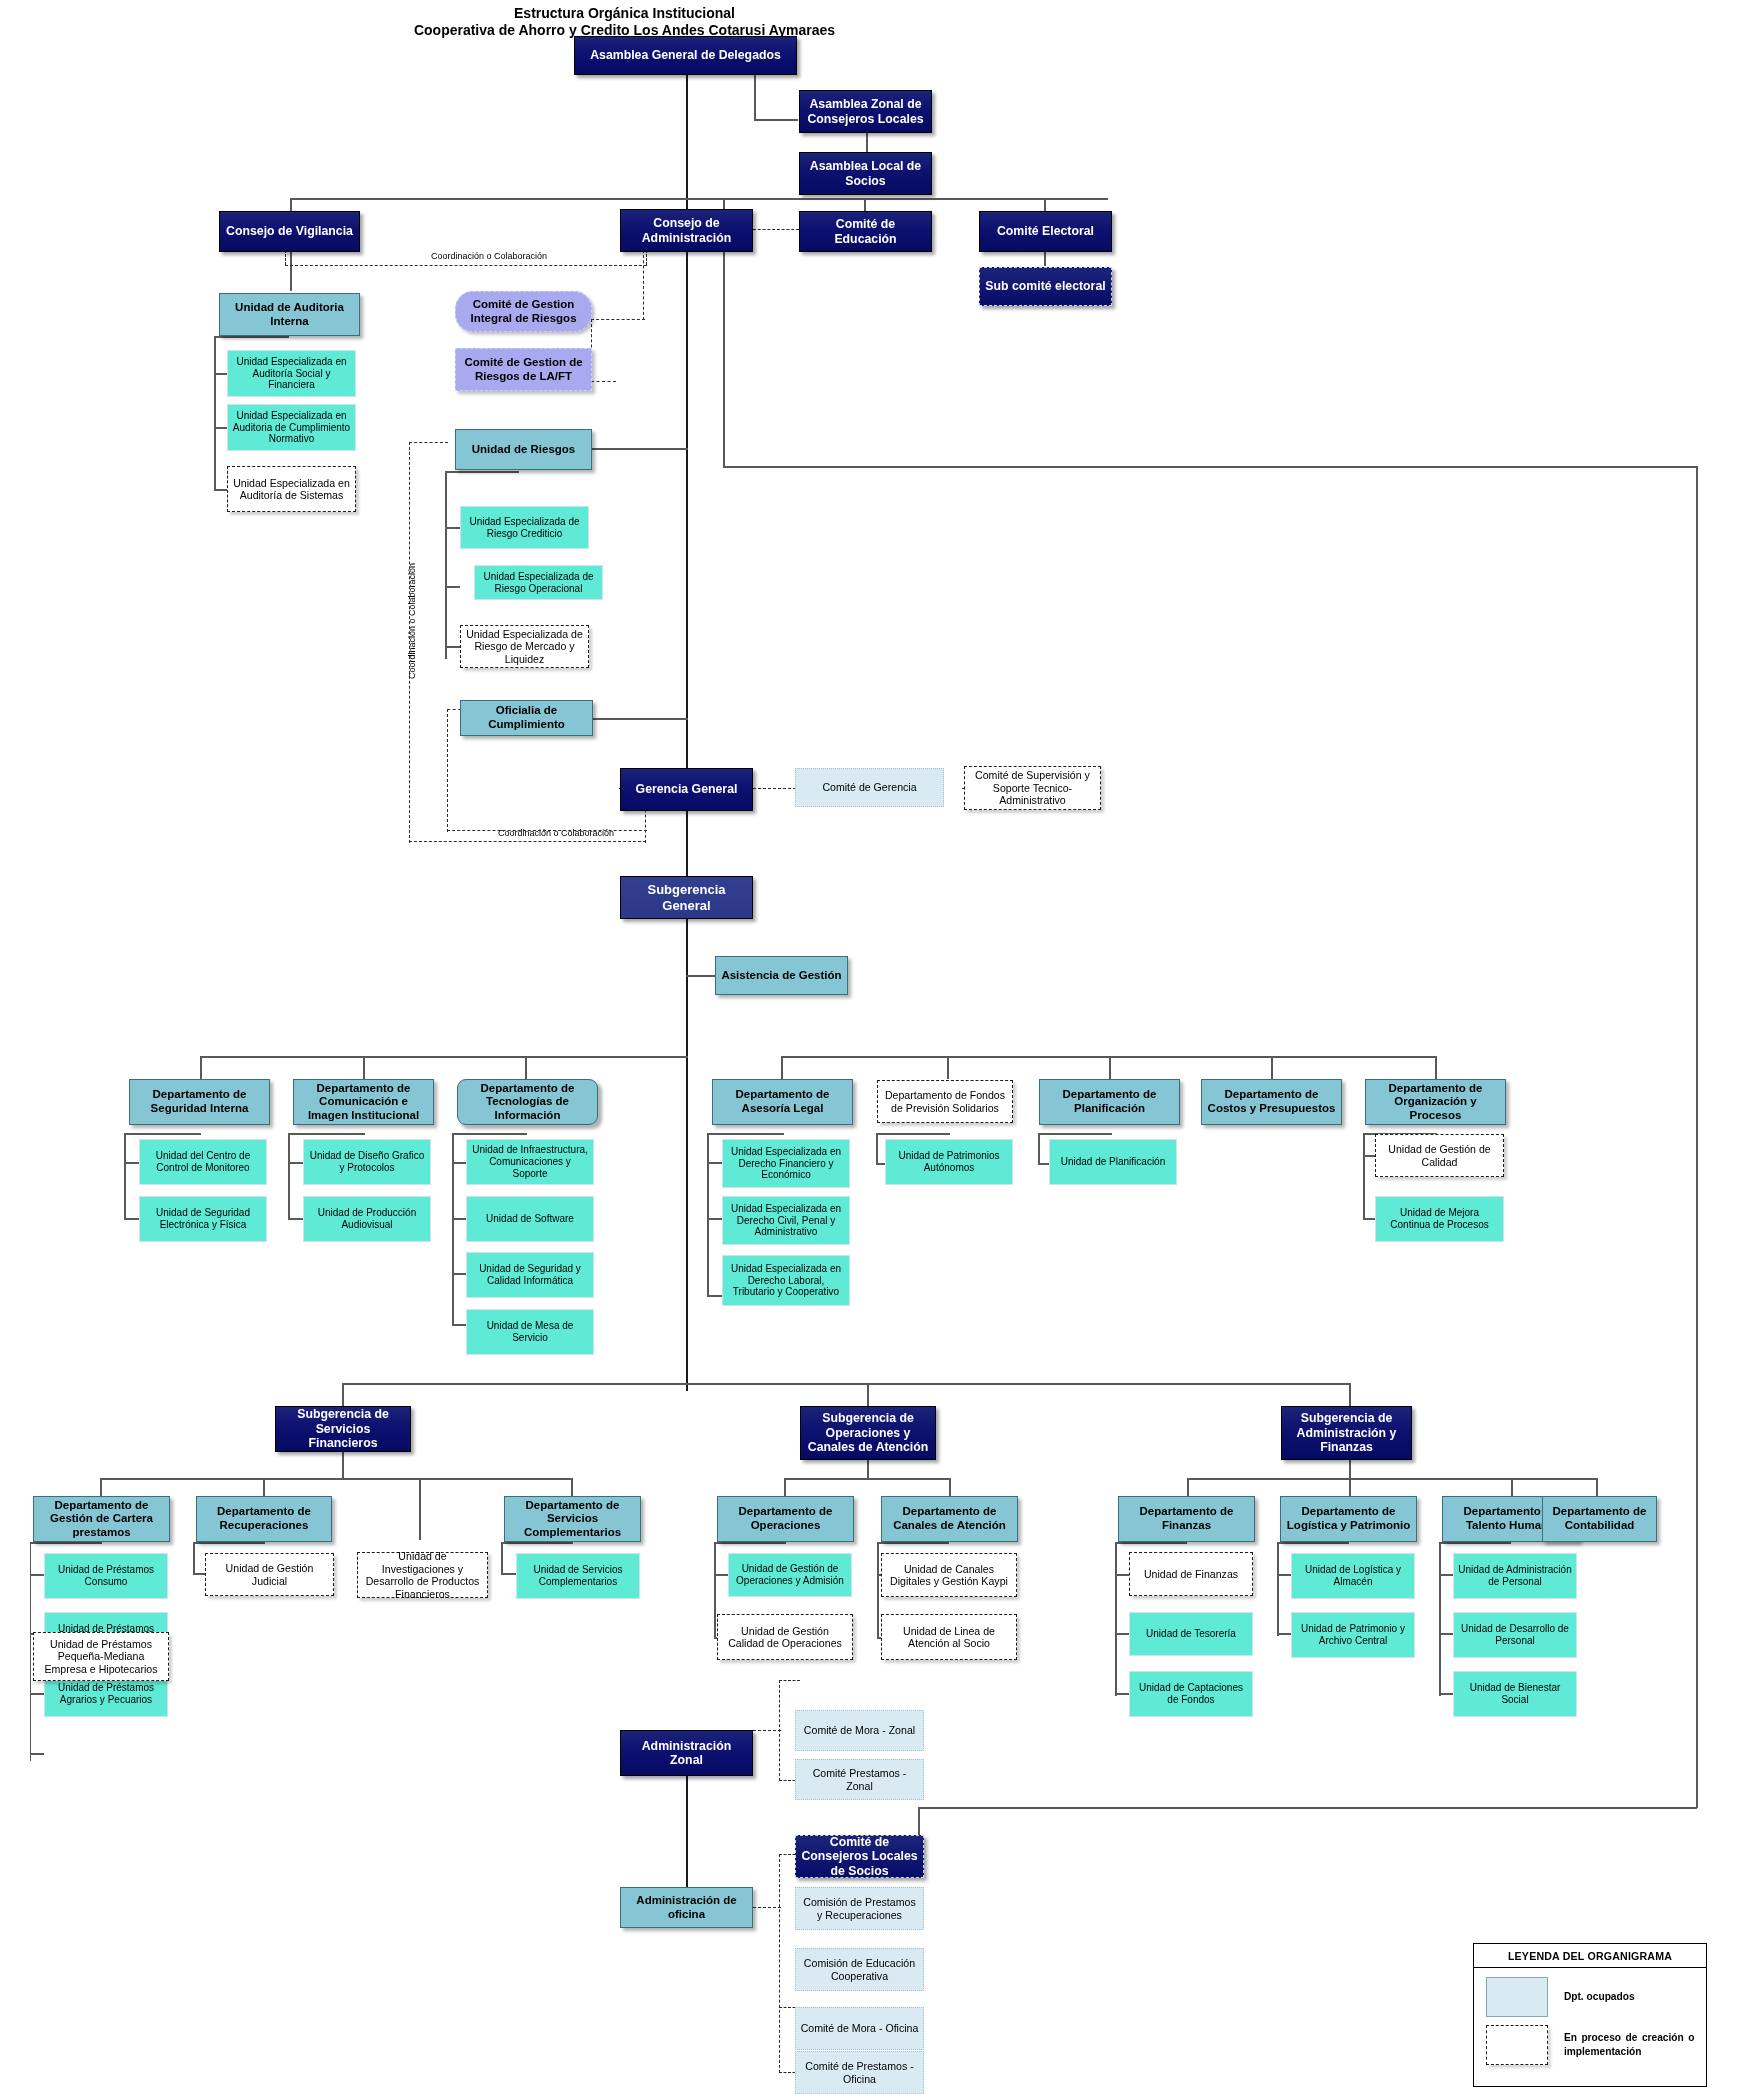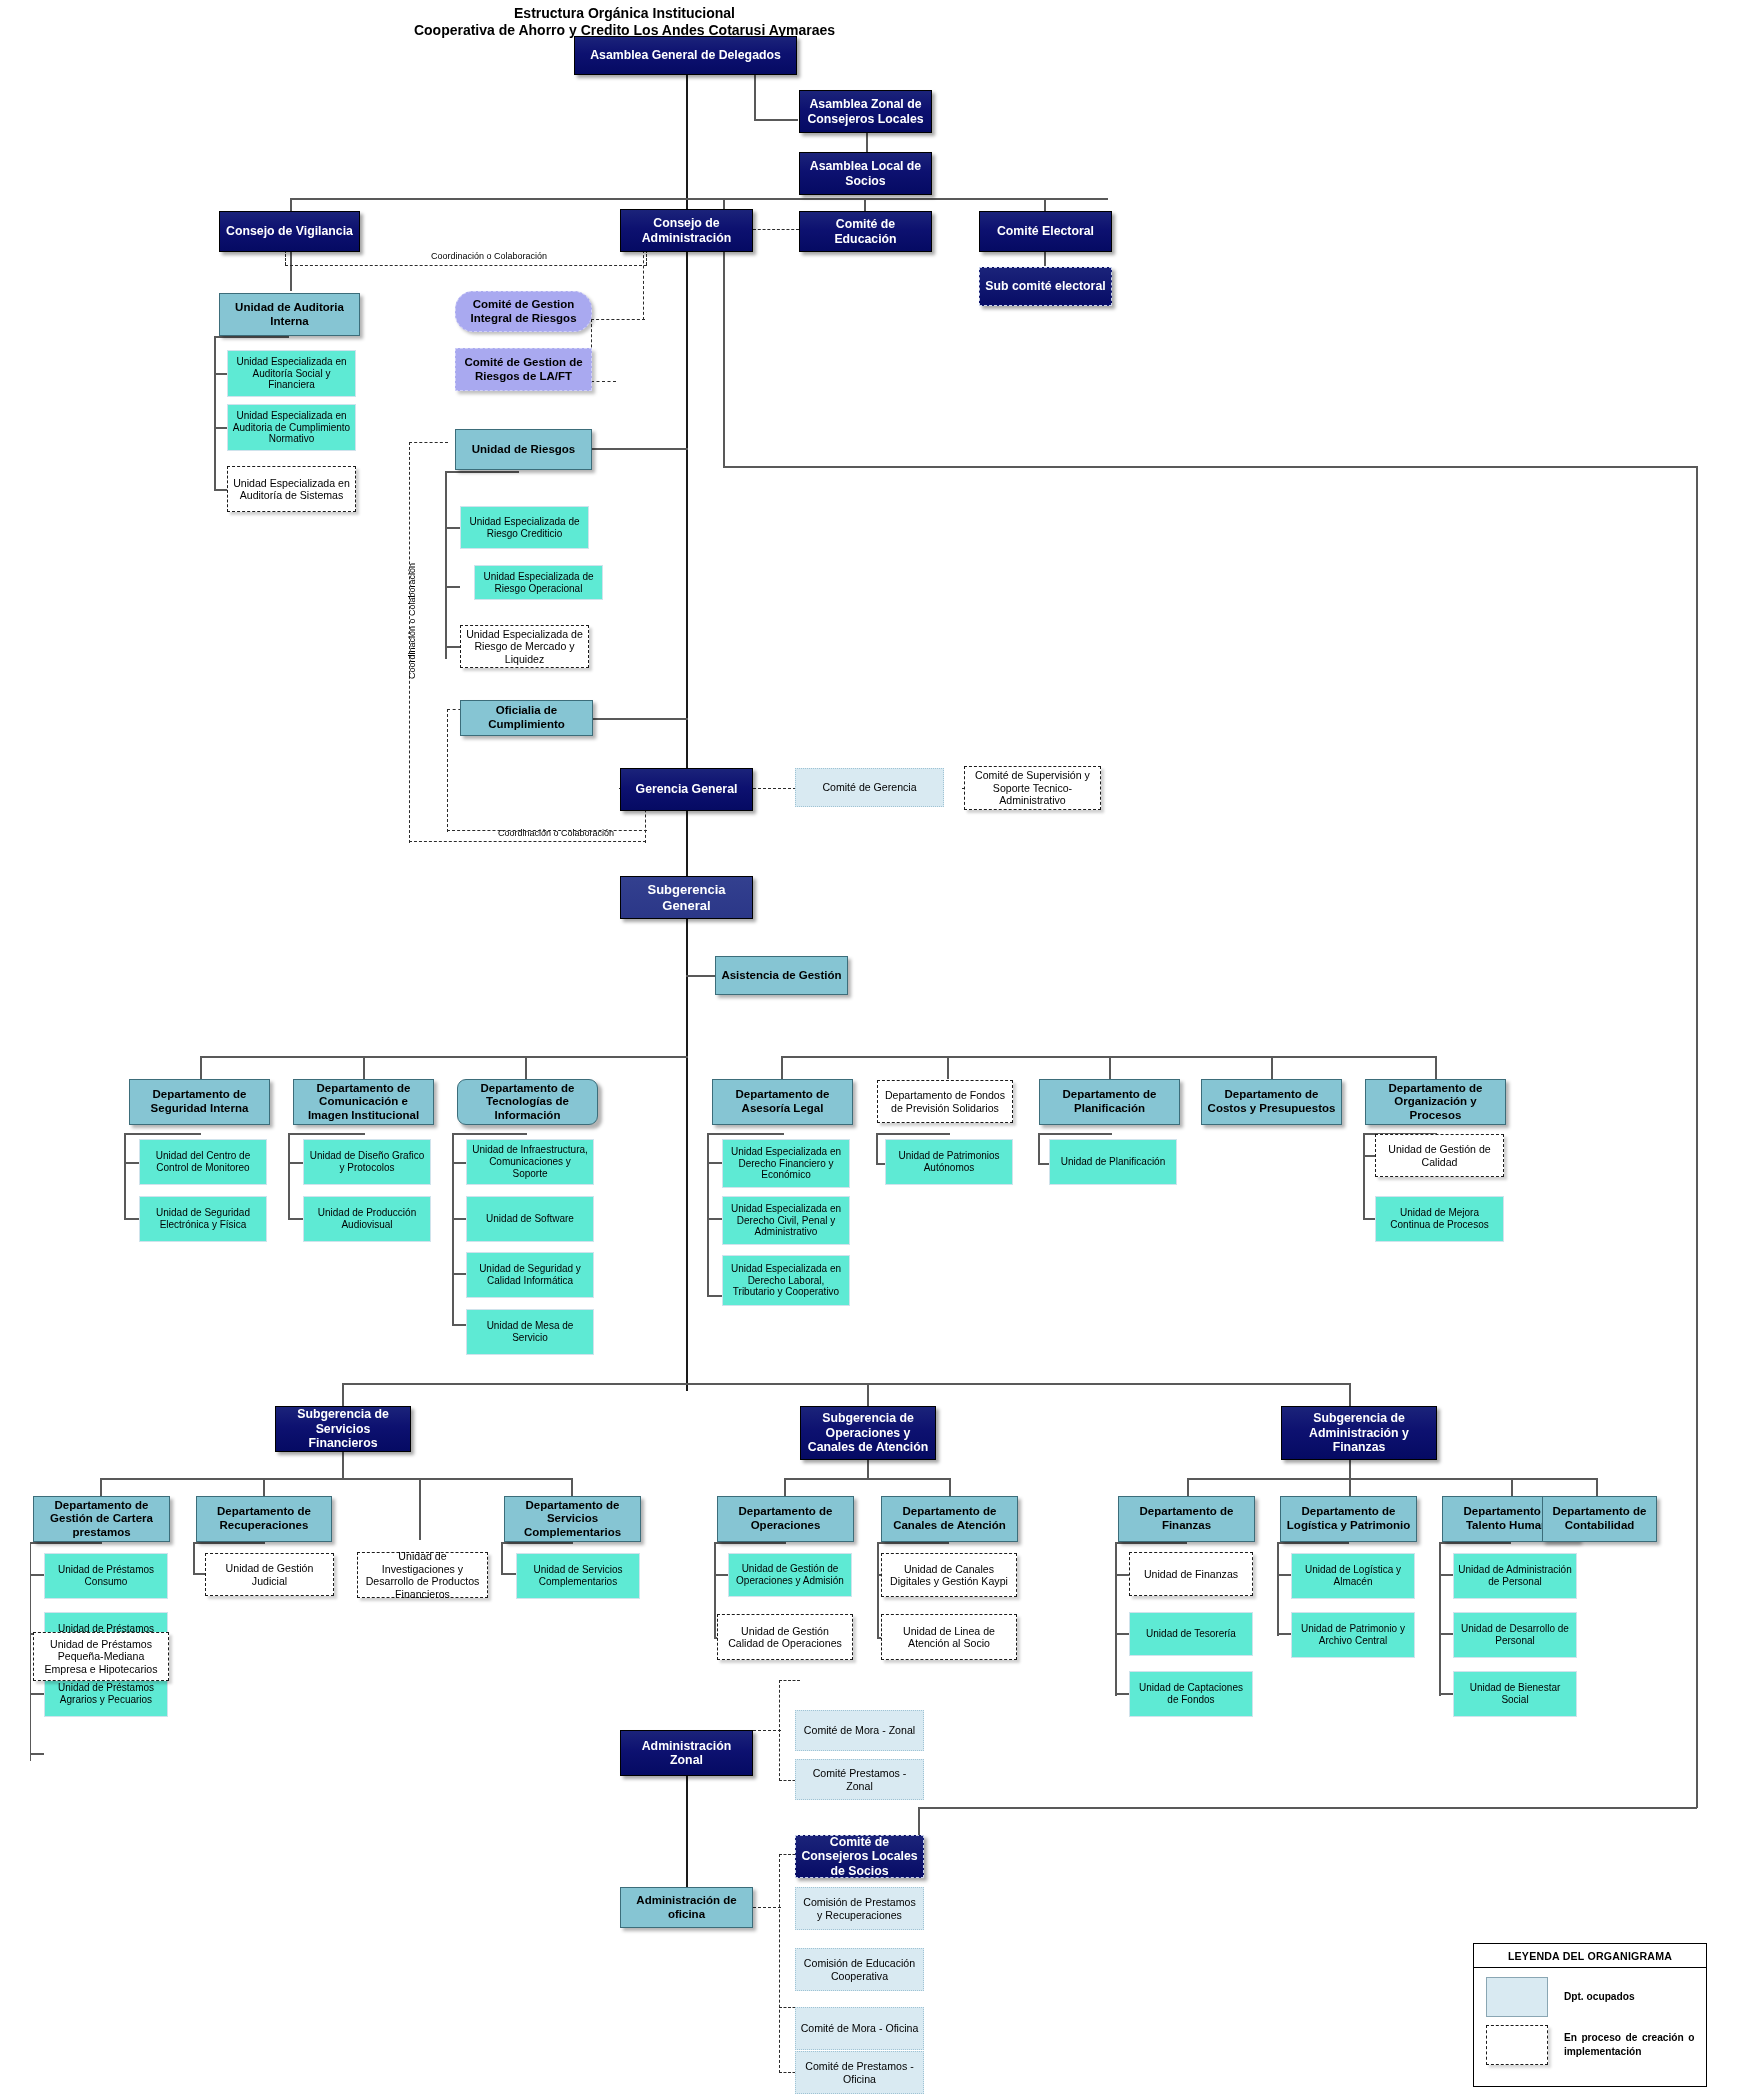--- a/index.html
+++ b/index.html
@@ -468,21 +468,21 @@
   <div class="box teal" style="left:881px;top:1496px;width:137px;height:46px;">
       <span>Departamento de Canales de Atención</span>
     </div>
   <div class="box dash" style="left:881px;top:1553px;width:136px;height:44px;">
       <span>Unidad de Canales Digitales y Gestión Kaypi</span>
     </div>
   <div class="box dash" style="left:881px;top:1614px;width:136px;height:46px;">
       <span>Unidad de Linea de Atención al Socio</span>
     </div>
 
-  <div class="box navy" style="left:1281px;top:1406px;width:156px;height:54px;">
+  <div class="box navy" style="left:1281px;top:1406px;width:131px;height:54px;">
       <span>Subgerencia de Administración y Finanzas</span>
     </div>
   <div class="box teal" style="left:1118px;top:1496px;width:137px;height:46px;">
       <span>Departamento de Finanzas</span>
     </div>
   <div class="box dash" style="left:1129px;top:1552px;width:124px;height:44px;">
       <span>Unidad de Finanzas</span>
     </div>
   <div class="box light" style="left:1129px;top:1612px;width:124px;height:44px;">
       <span>Unidad de Tesorería</span>

